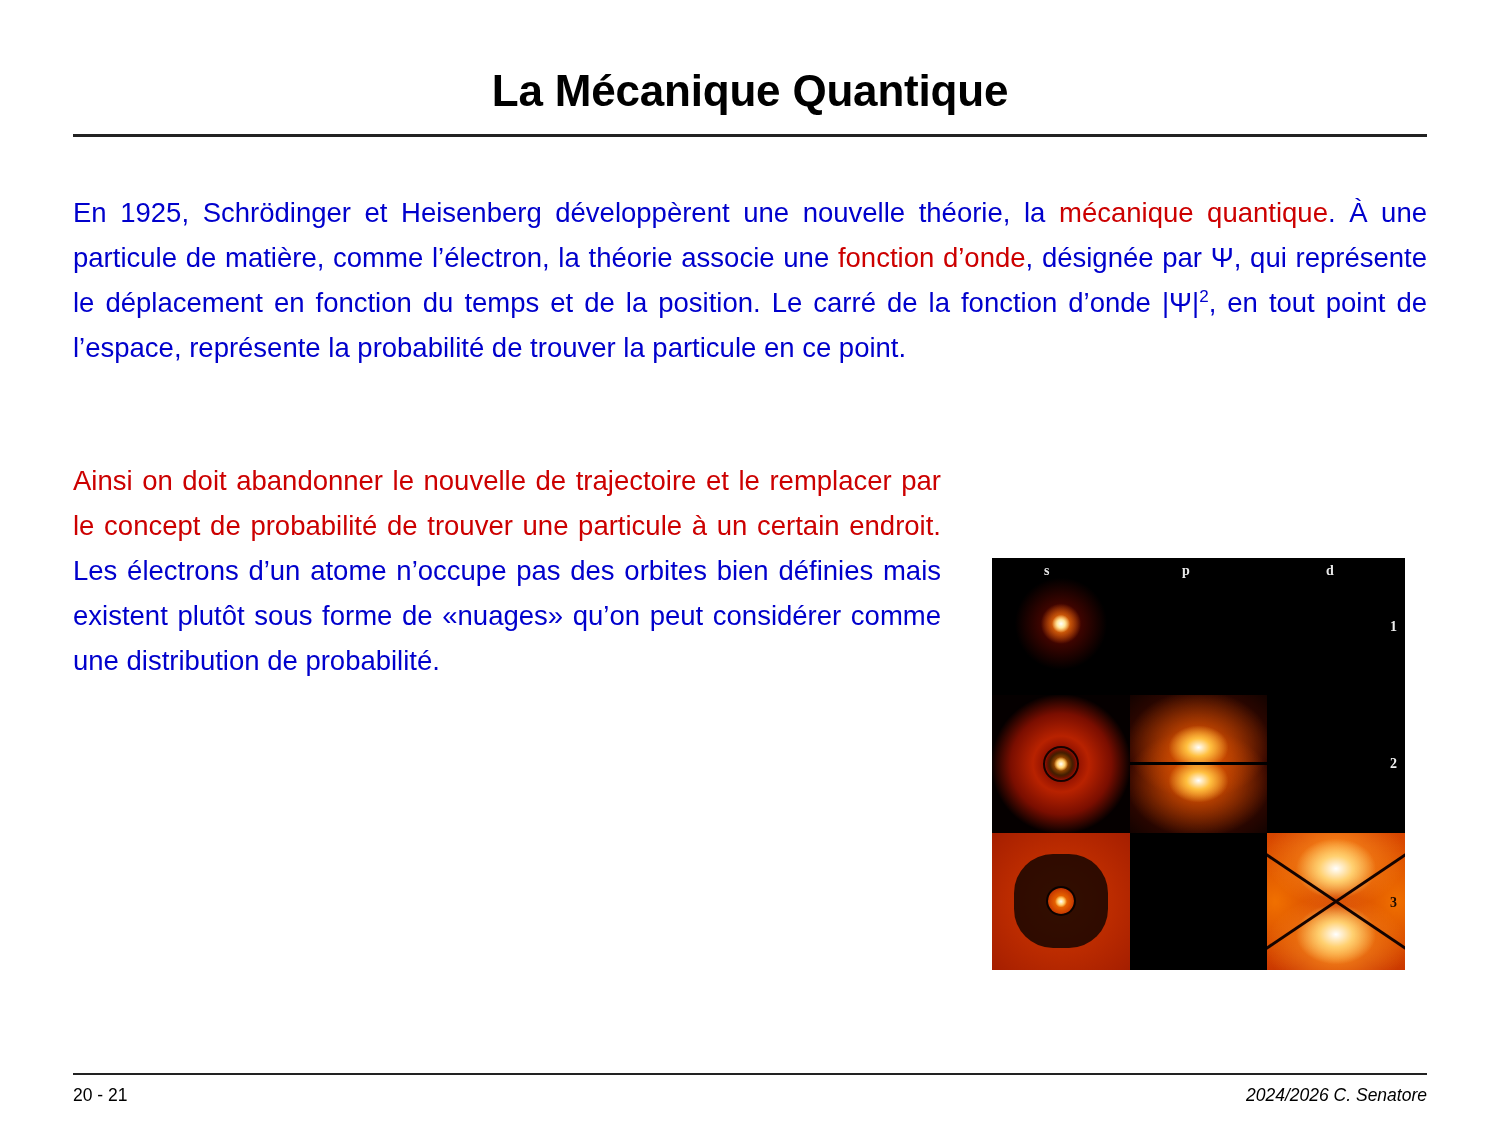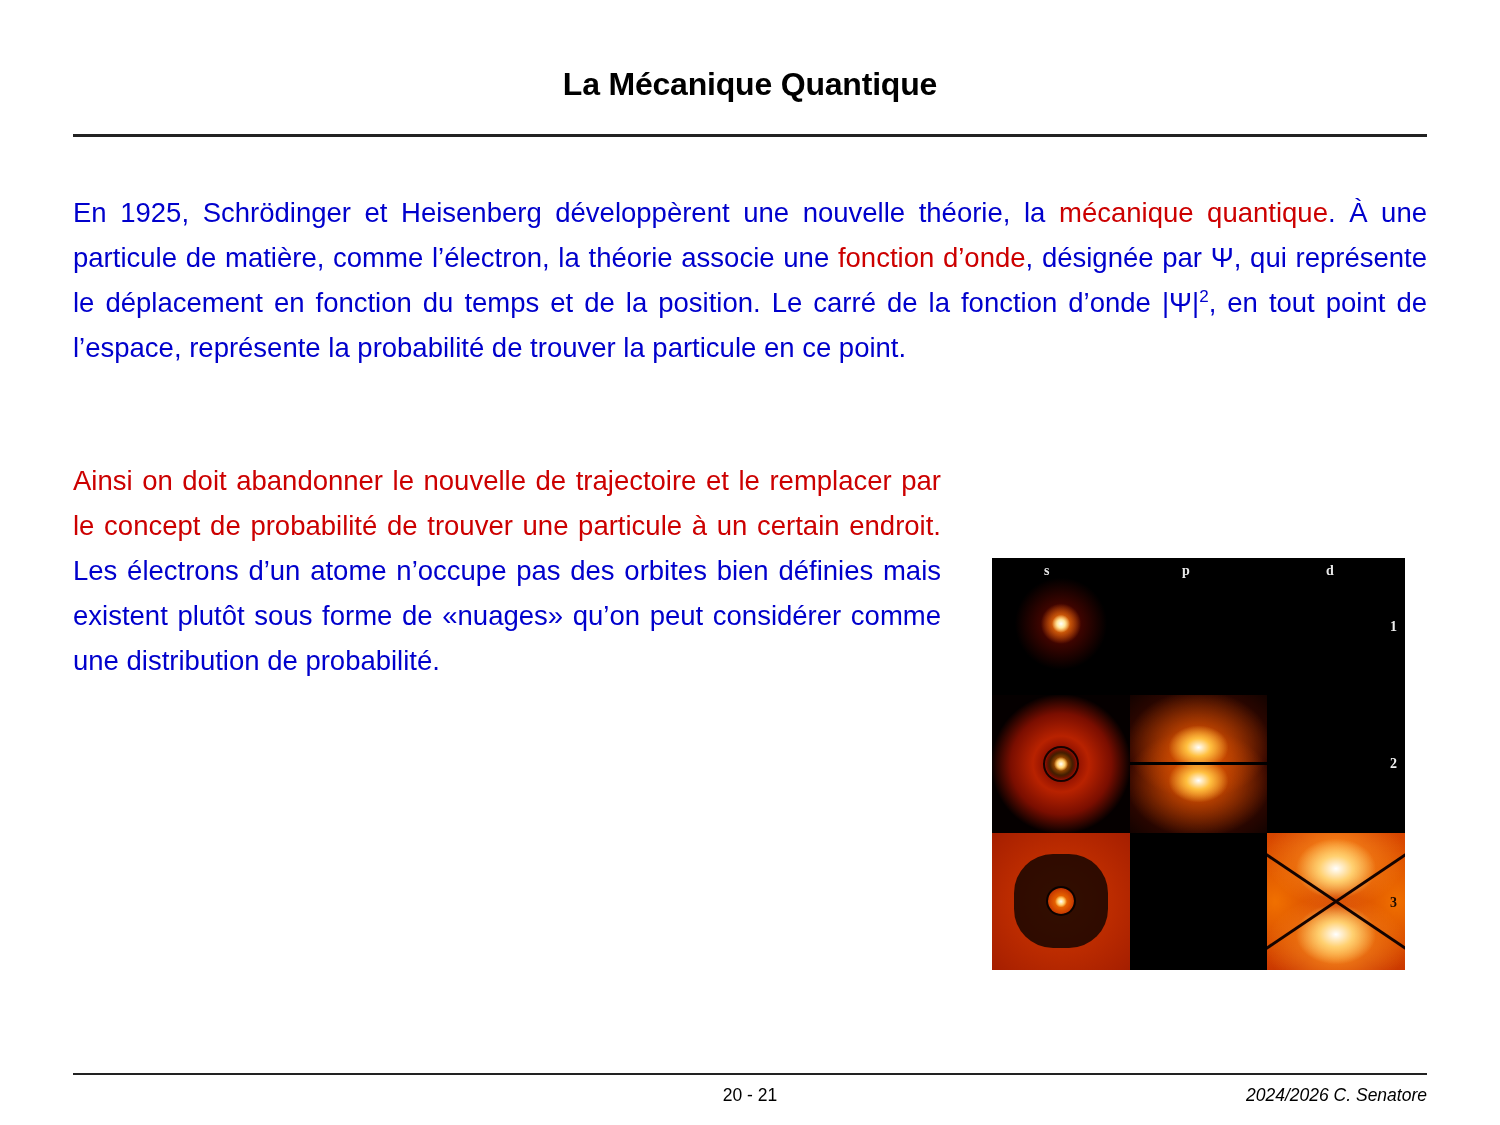--- a/index.html
+++ b/index.html
@@ -15,21 +15,21 @@
     overflow: hidden;
   }
 
   
   #slide-title {
     position: absolute;
     top: 66px;
     left: 0;
     width: 1500px;
     text-align: center;
-    font-size: 32px;
+    font-size: 44px;
     font-weight: bold;
     color: #000000;
     letter-spacing: -0.2px;
   }
 
   #title-rule {
     position: absolute;
     top: 134px;
     left: 73px;
     width: 1354px;
@@ -265,21 +265,20 @@
     height: 32px;
     color: #000000;
     font-size: 17.5px;
   }
   #footer-left {
     position: absolute; left: 12px; top: 0;
     font-style: italic;
   }
   #footer-center {
     position: absolute; left: 0; top: 0; width: 1354px;
-    text-align: center;
     font-style: normal;
   }
   #footer-right {
     position: absolute; right: 0; top: 0;
     font-style: italic;
   }
 </style>
 </head>
 <body>
 

